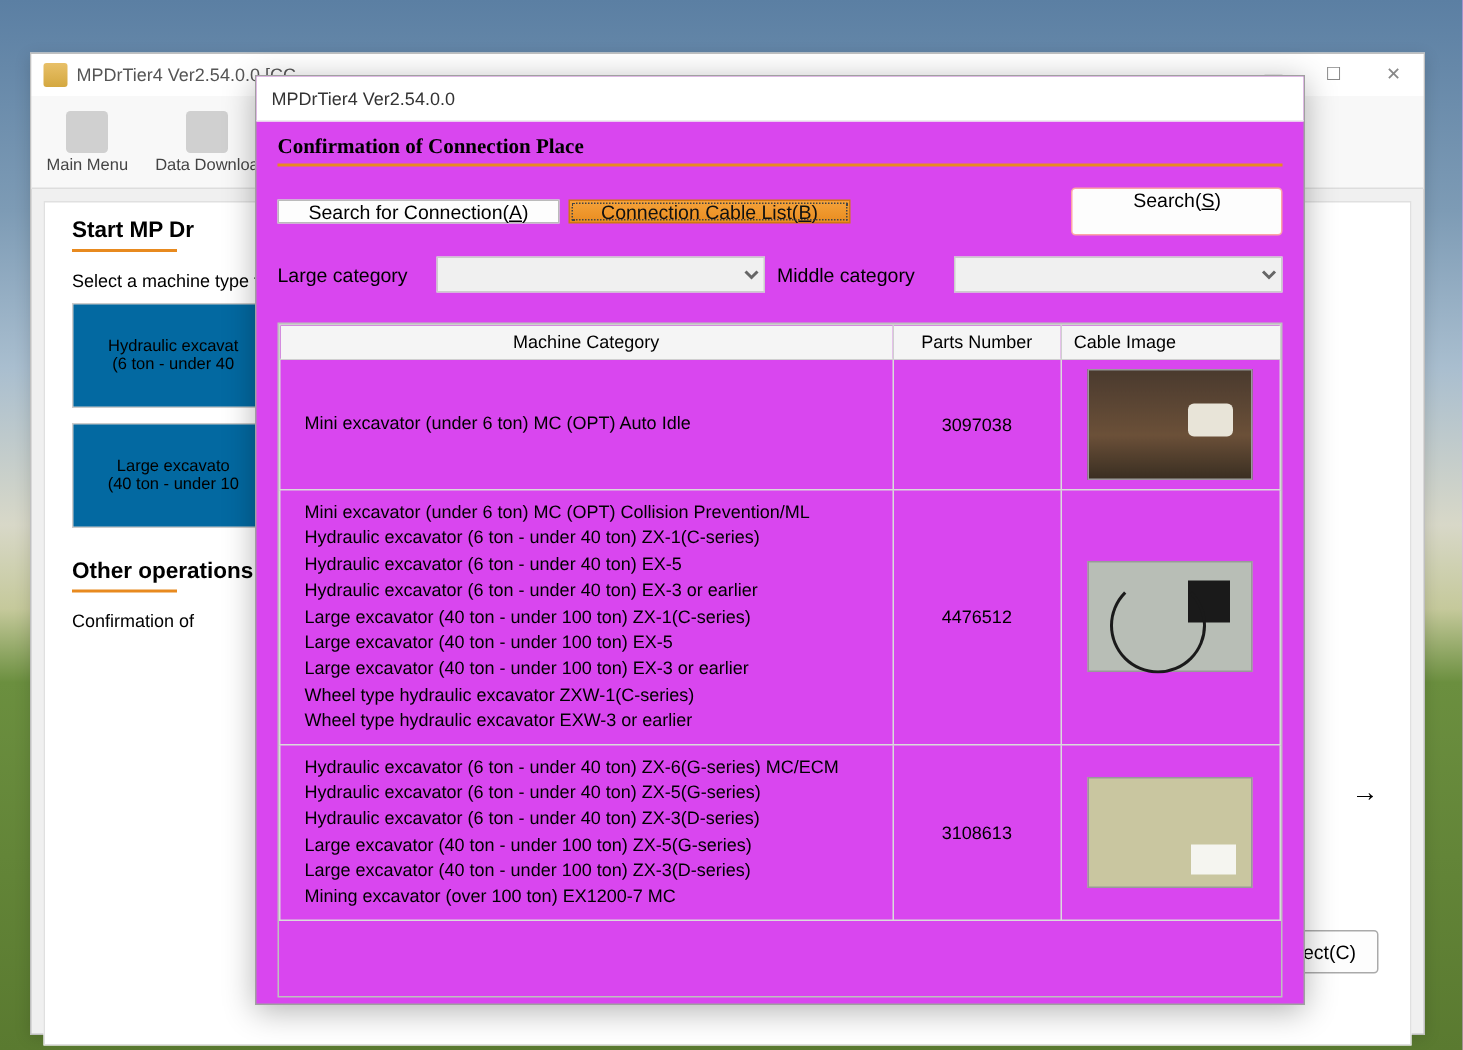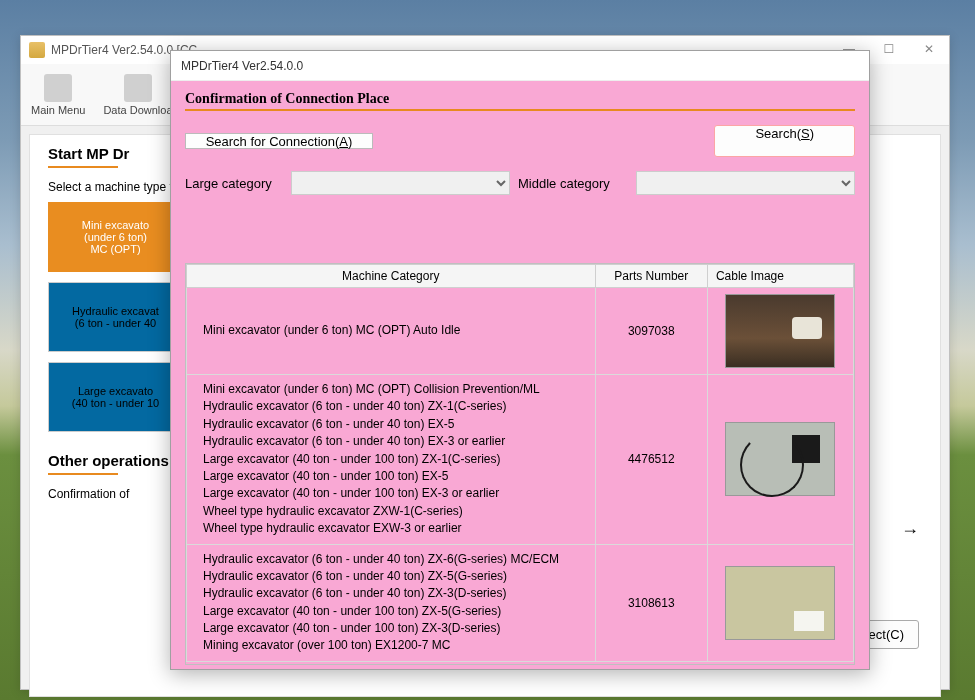--- a/index.html
+++ b/index.html
@@ -114,21 +114,21 @@
   font-size: 13px;
 }
 
 
 .dialog {
   position: absolute;
   left: 170px;
   top: 50px;
   width: 700px;
   height: 620px;
-  background: #f9a8d4;
+  background: #d946ef;
   border: 1px solid #A0A0A0;
   box-shadow: 0 4px 20px rgba(0,0,0,0.3);
   display: flex;
   flex-direction: column;
 }
 .dialog-titlebar {
   height: 30px;
   background: #FFFFFF;
   display: flex;
   align-items: center;
@@ -202,21 +202,20 @@
   background: #F0F0F0;
   border: 1px solid #CCC;
   color: #666;
 }
 
 .table-wrap {
   flex: 1;
   border: 1px solid #BFBFBF;
   display: flex;
   overflow: hidden;
-  margin-top: 48px;
 }
 .table-scroll {
   flex: 1;
   overflow-y: scroll;
 }
 table {
   border-collapse: collapse;
   width: 100%;
 }
 thead th {
@@ -328,25 +327,20 @@
     <div class="toolbar-item">
       <div class="ticon"></div>
       <span>Data Downloa</span>
     </div>
   </div>
   <div class="main-content">
     <h3>Start MP Dr</h3>
     <div class="orange-underline"></div>
     <p>Select a machine type to v</p>
 
-    <div class="machine-card selected">
-      <span style="white-space:pre-line">Mini excavato
-(under 6 ton)
-MC (OPT)</span>
-    </div>
     <div class="machine-card">
       <span style="white-space:pre-line">Hydraulic excavat
 (6 ton - under 40</span>
     </div>
     <div class="machine-card">
       <span style="white-space:pre-line">Large excavato
 (40 ton - under 10</span>
     </div>
 
     <div class="other-ops">
@@ -365,20 +359,23 @@
   <div class="dialog-titlebar">
     <span>MPDrTier4 Ver2.54.0.0</span>
   </div>
   <div class="dialog-body">
     <div class="dialog-heading">Confirmation of Connection Place</div>
     <div class="dialog-heading-underline"></div>
 
     <div class="tab-row">
       <div class="tab-btn">
         <span>Search for Connection(<u>A</u>)</span>
+      </div>
+      <div class="tab-btn active">
+        <span>Connection Cable List(<u>B</u>)</span>
       </div>
       <div class="search-btn">
         <span>Search(<u>S</u>)</span>
       </div>
     </div>
 
     <div class="filter-row">
       <label>Large category</label>
       <select class="filter-select"></select>
       <label style="min-width:110px">Middle category</label>

